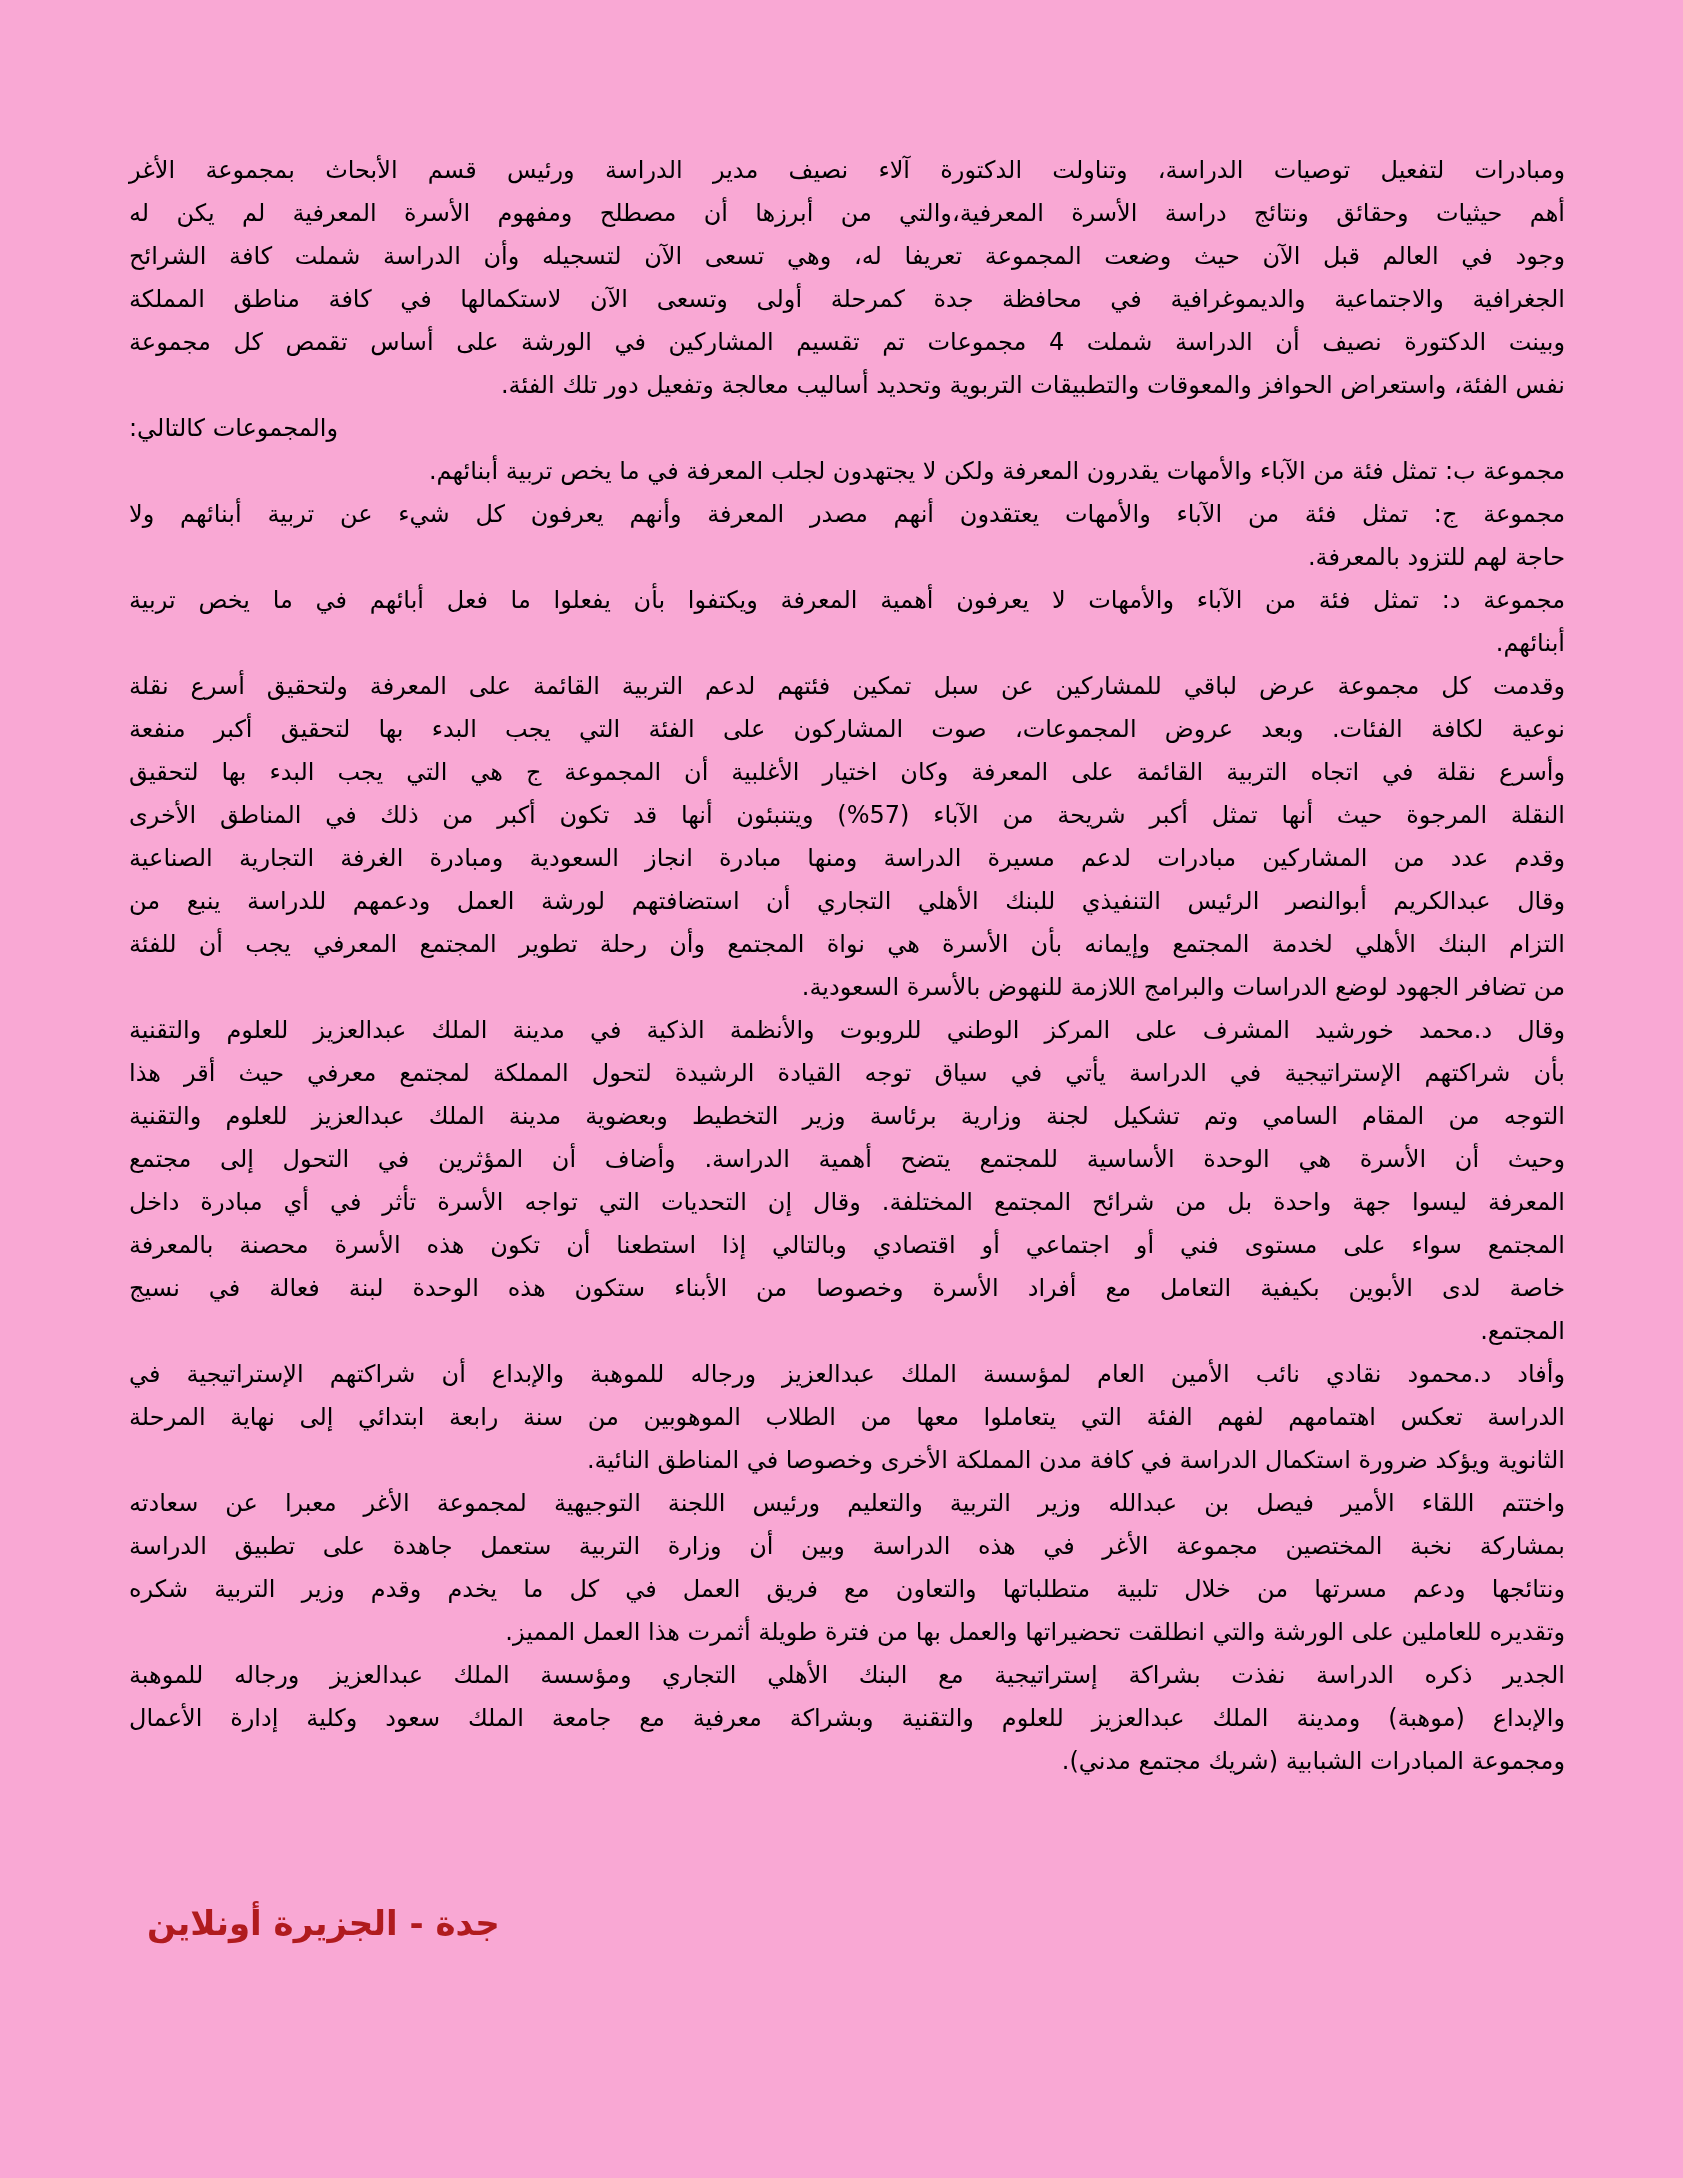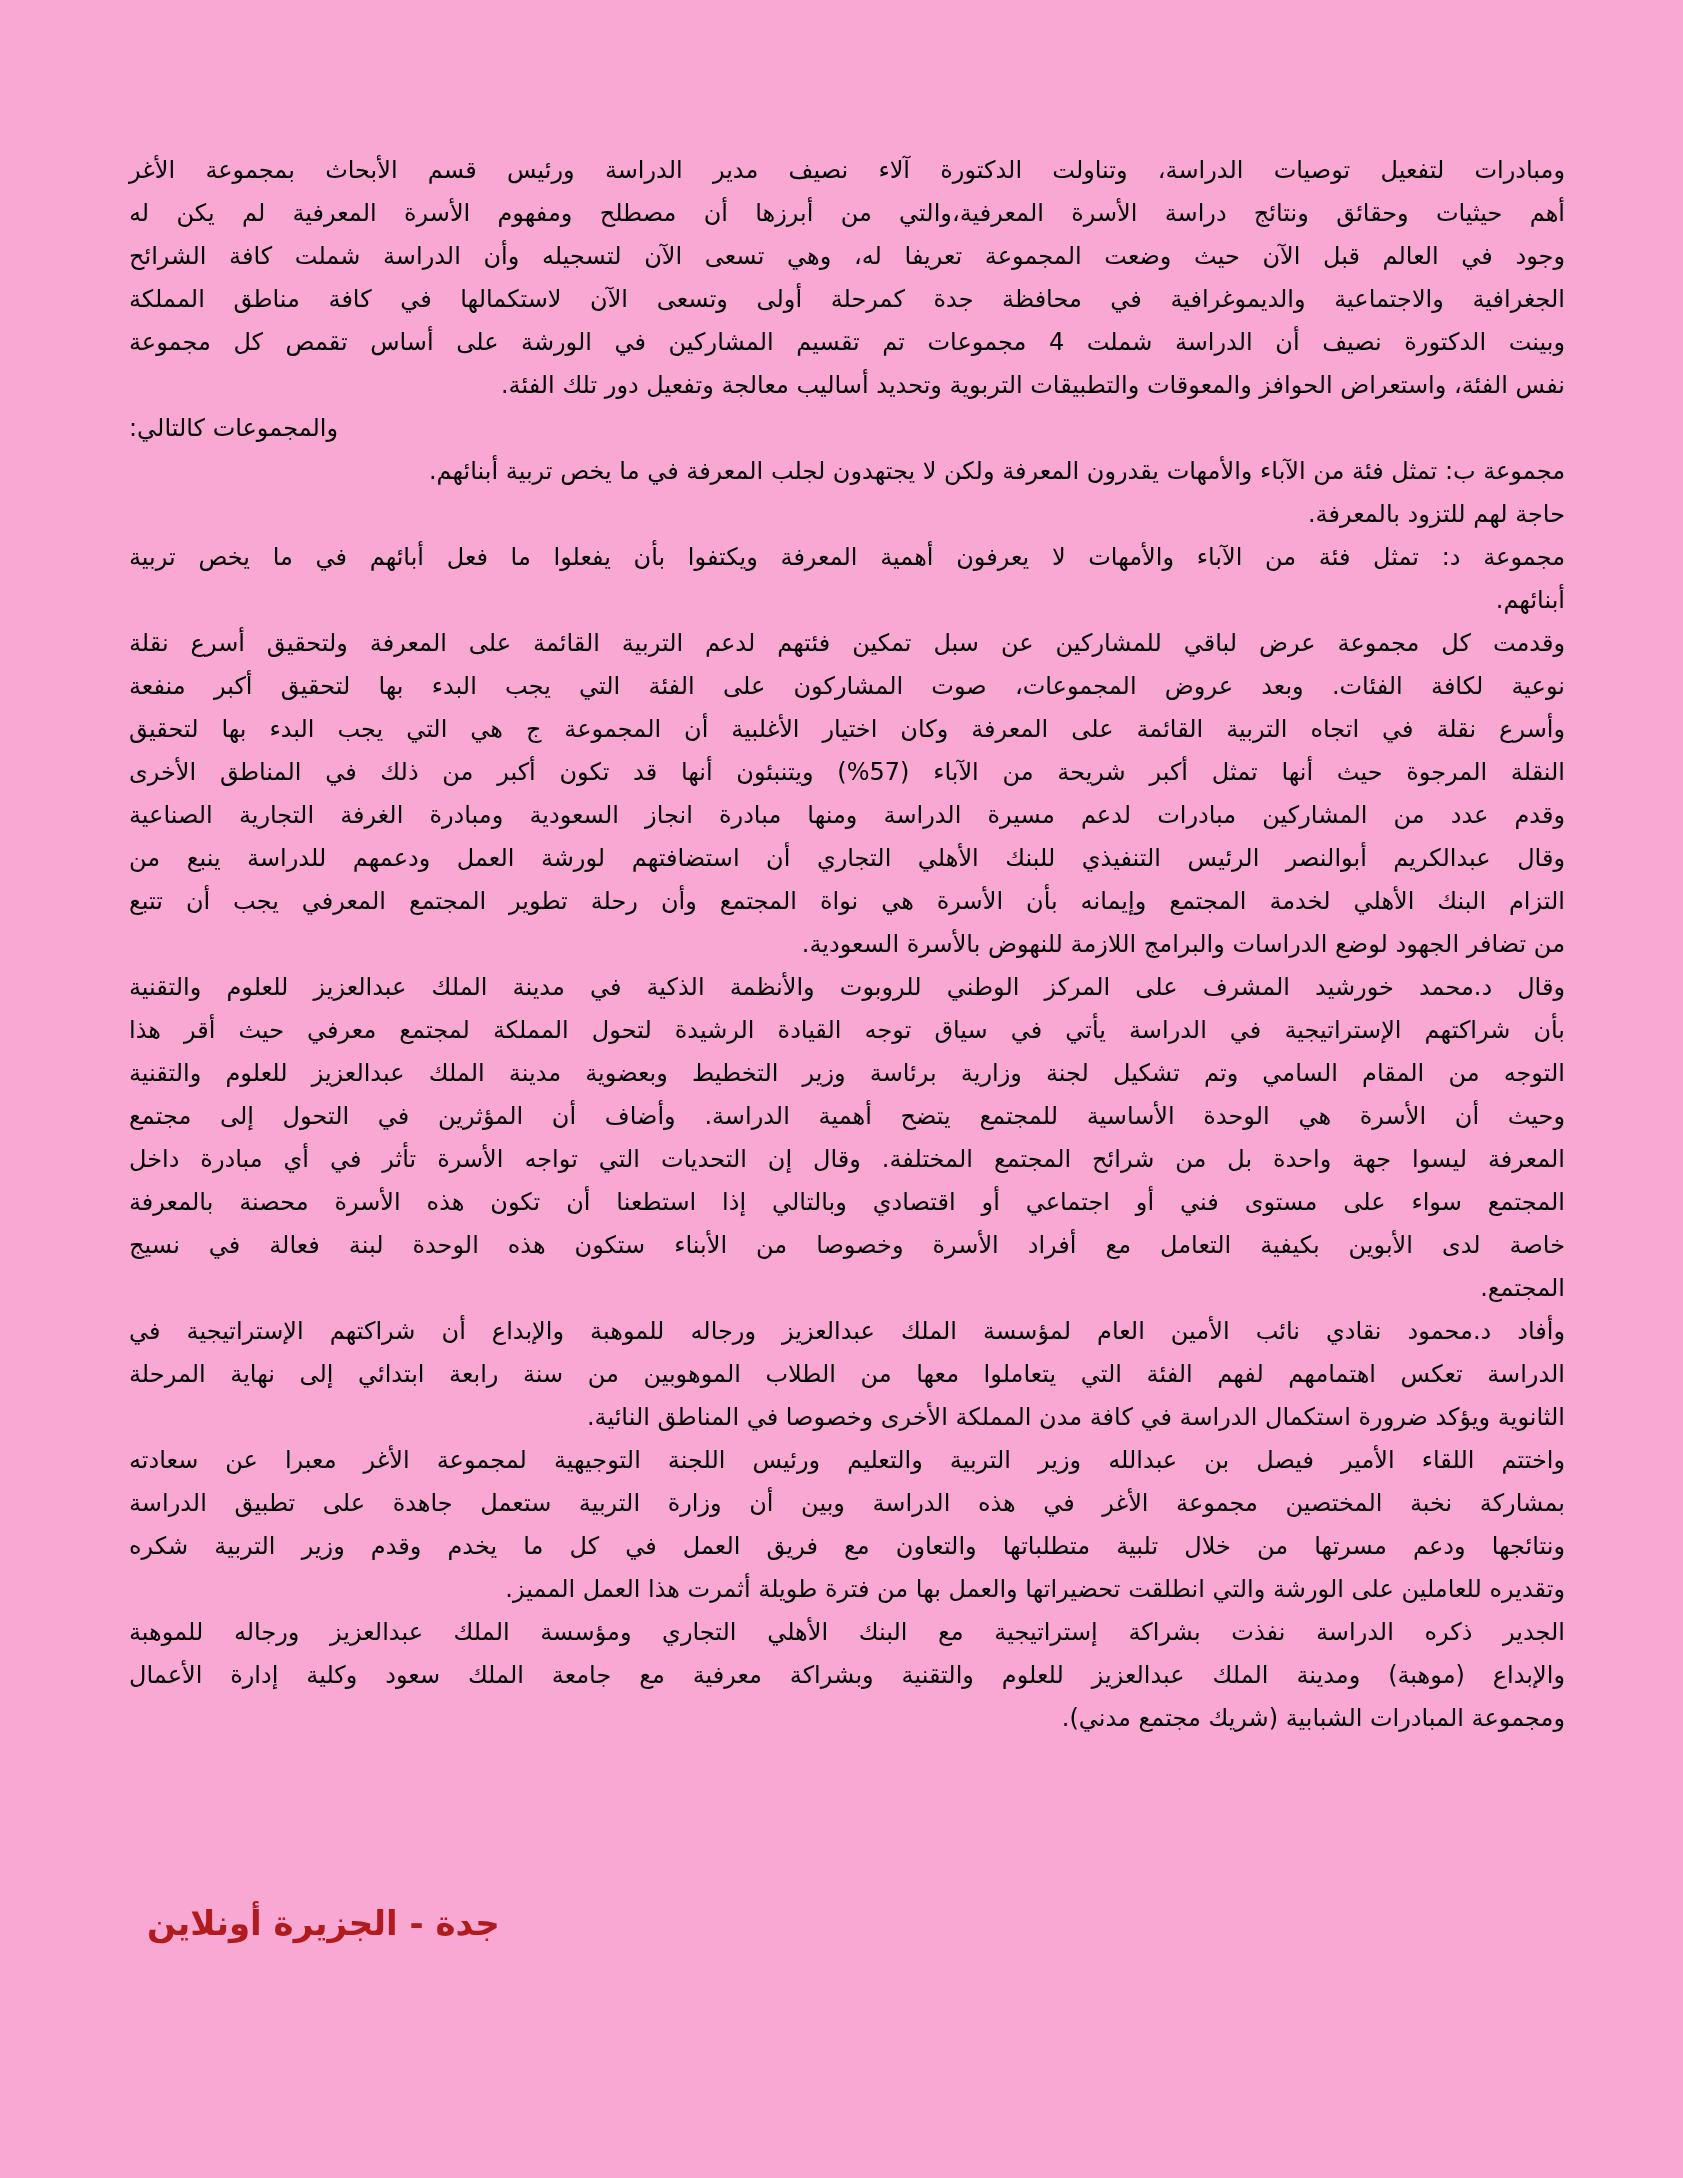--- a/index.html
+++ b/index.html
@@ -56,30 +56,31 @@
 <div class="page">
   <div class="content" id="article" style="color: rgb(0, 0, 0);">
       <div class="line j">ومبادرات لتفعيل توصيات الدراسة، وتناولت الدكتورة آلاء نصيف مدير الدراسة ورئيس قسم الأبحاث بمجموعة الأغر</div>
       <div class="line j">أهم حيثيات وحقائق ونتائج دراسة الأسرة المعرفية،والتي من أبرزها أن مصطلح ومفهوم الأسرة المعرفية لم يكن له</div>
       <div class="line j">وجود في العالم قبل الآن حيث وضعت المجموعة تعريفا له، وهي تسعى الآن لتسجيله وأن الدراسة شملت كافة الشرائح</div>
       <div class="line j">الجغرافية والاجتماعية والديموغرافية في محافظة جدة كمرحلة أولى وتسعى الآن لاستكمالها في كافة مناطق المملكة</div>
       <div class="line j">وبينت الدكتورة نصيف أن الدراسة شملت 4 مجموعات تم تقسيم المشاركين في الورشة على أساس تقمص كل مجموعة</div>
       <div class="line r">نفس الفئة، واستعراض الحوافز والمعوقات والتطبيقات التربوية وتحديد أساليب معالجة وتفعيل دور تلك الفئة.</div>
       <div class="line l">والمجموعات كالتالي:</div>
       <div class="line r">مجموعة ب: تمثل فئة من الآباء والأمهات يقدرون المعرفة ولكن لا يجتهدون لجلب المعرفة في ما يخص تربية أبنائهم.</div>
+      <div class="line j">مجموعة ج: تمثل فئة من الآباء والأمهات يعتقدون أنهم مصدر المعرفة وأنهم يعرفون كل شيء عن تربية أبنائهم ولا</div>
       <div class="line c">حاجة لهم للتزود بالمعرفة.</div>
       <div class="line j">مجموعة د: تمثل فئة من الآباء والأمهات لا يعرفون أهمية المعرفة ويكتفوا بأن يفعلوا ما فعل أبائهم في ما يخص تربية</div>
       <div class="line r">أبنائهم.</div>
       <div class="line j">وقدمت كل مجموعة عرض لباقي للمشاركين عن سبل تمكين فئتهم لدعم التربية القائمة على المعرفة ولتحقيق أسرع نقلة</div>
       <div class="line j">نوعية لكافة الفئات. وبعد عروض المجموعات، صوت المشاركون على الفئة التي يجب البدء بها لتحقيق أكبر منفعة</div>
       <div class="line j">وأسرع نقلة في اتجاه التربية القائمة على المعرفة وكان اختيار الأغلبية أن المجموعة ج هي التي يجب البدء بها لتحقيق</div>
       <div class="line j">النقلة المرجوة حيث أنها تمثل أكبر شريحة من الآباء (57%) ويتنبئون أنها قد تكون أكبر من ذلك في المناطق الأخرى</div>
       <div class="line j">وقدم عدد من المشاركين مبادرات لدعم مسيرة الدراسة ومنها مبادرة انجاز السعودية ومبادرة الغرفة التجارية الصناعية</div>
       <div class="line j">وقال عبدالكريم أبوالنصر الرئيس التنفيذي للبنك الأهلي التجاري أن استضافتهم لورشة العمل ودعمهم للدراسة ينبع من</div>
-      <div class="line j">التزام البنك الأهلي لخدمة المجتمع وإيمانه بأن الأسرة هي نواة المجتمع وأن رحلة تطوير المجتمع المعرفي يجب أن تتبع</div>
+      <div class="line j">التزام البنك الأهلي لخدمة المجتمع وإيمانه بأن الأسرة هي نواة المجتمع وأن رحلة تطوير المجتمع المعرفي يجب أن للفئة</div>
       <div class="line c">من تضافر الجهود لوضع الدراسات والبرامج اللازمة للنهوض بالأسرة السعودية.</div>
       <div class="line j">وقال د.محمد خورشيد المشرف على المركز الوطني للروبوت والأنظمة الذكية في مدينة الملك عبدالعزيز للعلوم والتقنية</div>
       <div class="line j">بأن شراكتهم الإستراتيجية في الدراسة يأتي في سياق توجه القيادة الرشيدة لتحول المملكة لمجتمع معرفي حيث أقر هذا</div>
       <div class="line j">التوجه من المقام السامي وتم تشكيل لجنة وزارية برئاسة وزير التخطيط وبعضوية مدينة الملك عبدالعزيز للعلوم والتقنية</div>
       <div class="line j">وحيث أن الأسرة هي الوحدة الأساسية للمجتمع يتضح أهمية الدراسة. وأضاف أن المؤثرين في التحول إلى مجتمع</div>
       <div class="line j">المعرفة ليسوا جهة واحدة بل من شرائح المجتمع المختلفة. وقال إن التحديات التي تواجه الأسرة تأثر في أي مبادرة داخل</div>
       <div class="line j">المجتمع سواء على مستوى فني أو اجتماعي أو اقتصادي وبالتالي إذا استطعنا أن تكون هذه الأسرة محصنة بالمعرفة</div>
       <div class="line j">خاصة لدى الأبوين بكيفية التعامل مع أفراد الأسرة وخصوصا من الأبناء ستكون هذه الوحدة لبنة فعالة في نسيج</div>
       <div class="line c">المجتمع.</div>
       <div class="line j">وأفاد د.محمود نقادي نائب الأمين العام لمؤسسة الملك عبدالعزيز ورجاله للموهبة والإبداع أن شراكتهم الإستراتيجية في</div>

